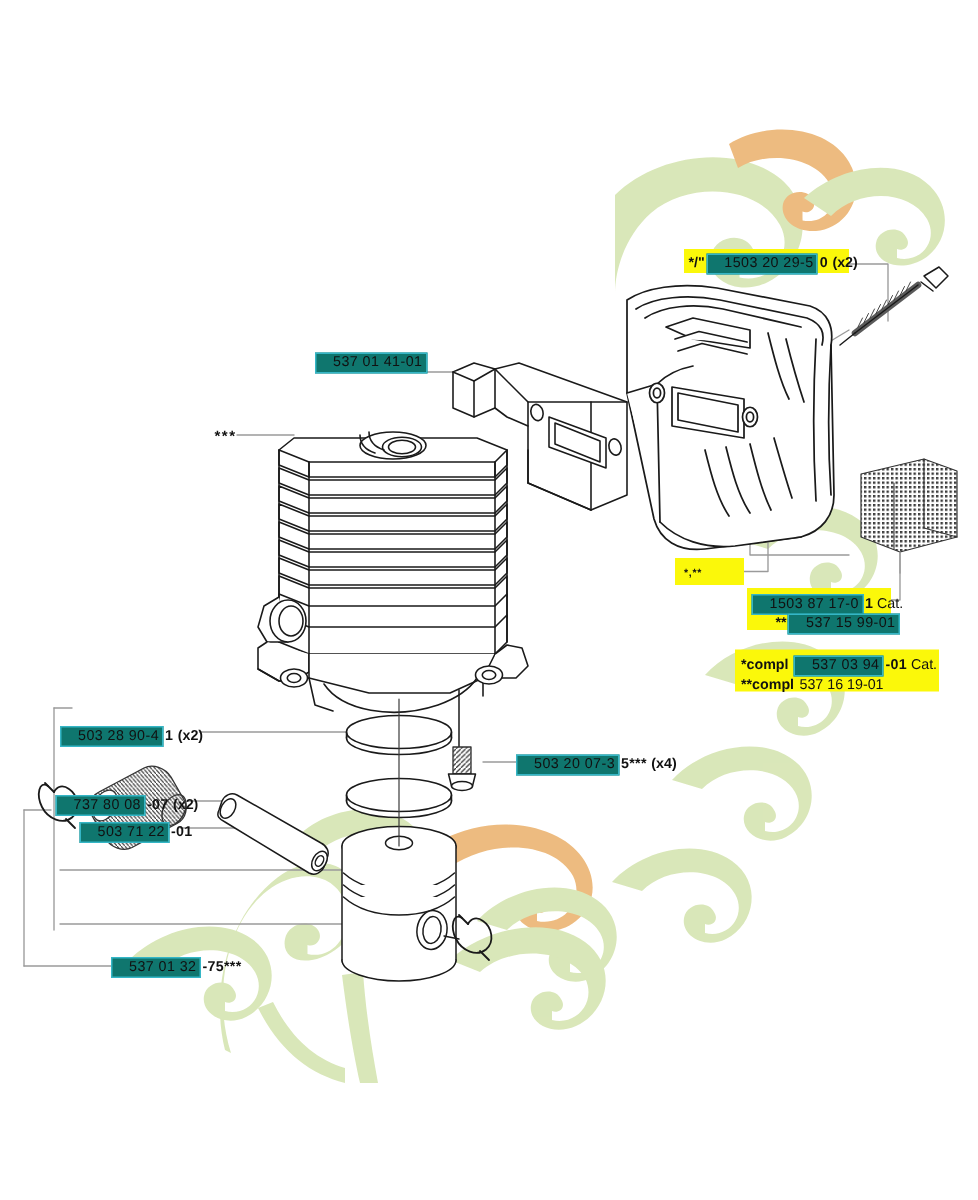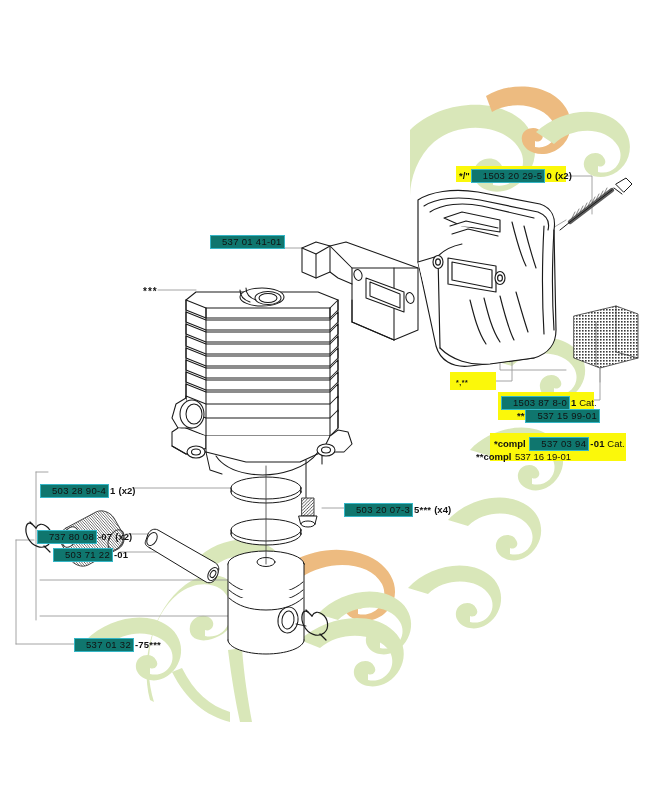--- a/index.html
+++ b/index.html
@@ -386,35 +386,35 @@
 
   <div class="lbl tiny" style="left:456px;top:377px;">
     <span>*,**</span>
   </div>
 
   <div class="lbl stars" style="left:143px;top:286px;">
     <span>***</span>
   </div>
 
   <div class="lbl" style="left:501px;top:396px;">
-    <span class="pn">1503 87 8-0</span><span class="sfx">1</span>
+    <span class="pn">1503 87 17-0</span><span class="sfx">1</span>
     <span class="plain">Cat.</span>
   </div>
 
   <div class="lbl" style="left:501px;top:409px;margin-left:16px;">
     <span class="pre">**</span><span class="pn">537 15 99-01</span>
   </div>
 
   <div class="lbl" style="left:494px;top:437px;">
     <span class="pre">*compl</span>
     <span class="pn">537 03 94</span><span class="sfx">-01</span>
     <span class="plain">Cat.</span>
   </div>
 
-  <div class="lbl" style="left:476px;top:451px;">
+  <div class="lbl" style="left:494px;top:451px;">
     <span class="pre">**compl</span>
     <span class="plain">537 16 19-01</span>
   </div>
 
   <div class="lbl" style="left:40px;top:484px;">
     <span class="pn">503 28 90-4</span><span class="sfx">1</span><span class="mult">(x2)</span>
   </div>
 
   <div class="lbl" style="left:37px;top:530px;">
     <span class="pn">737 80 08</span><span class="sfx">-07</span><span class="mult">(x2)</span>

